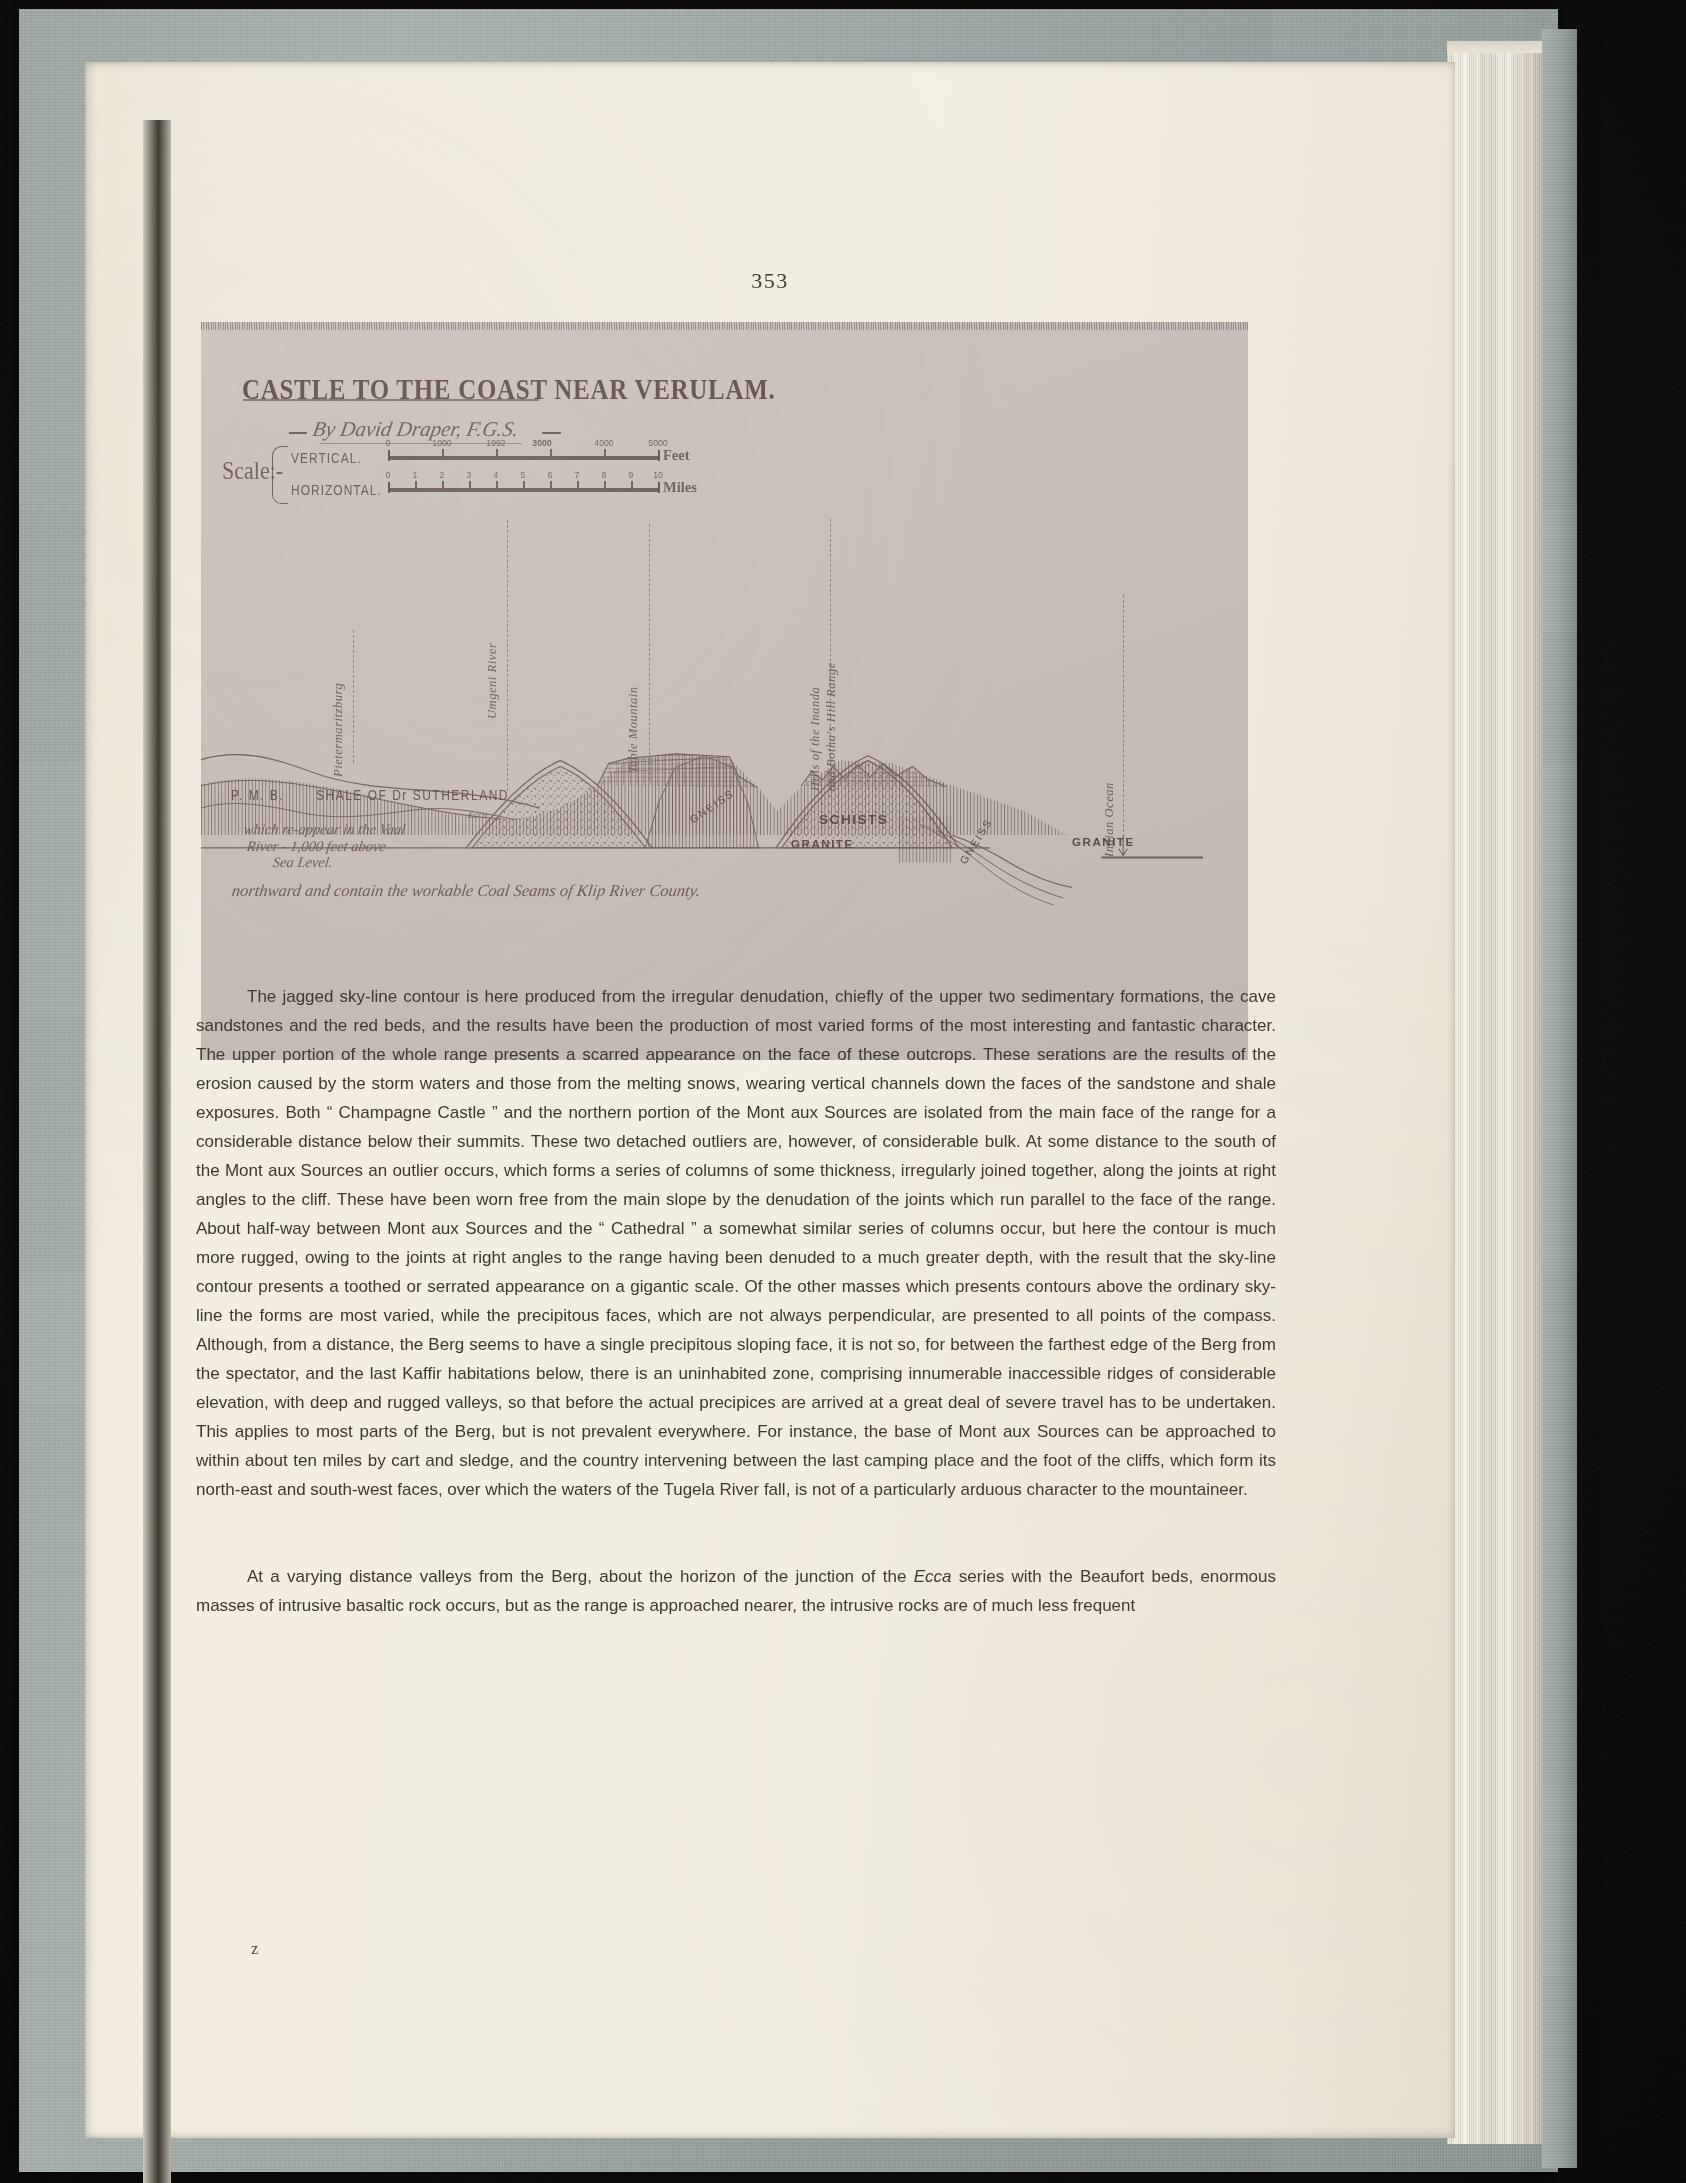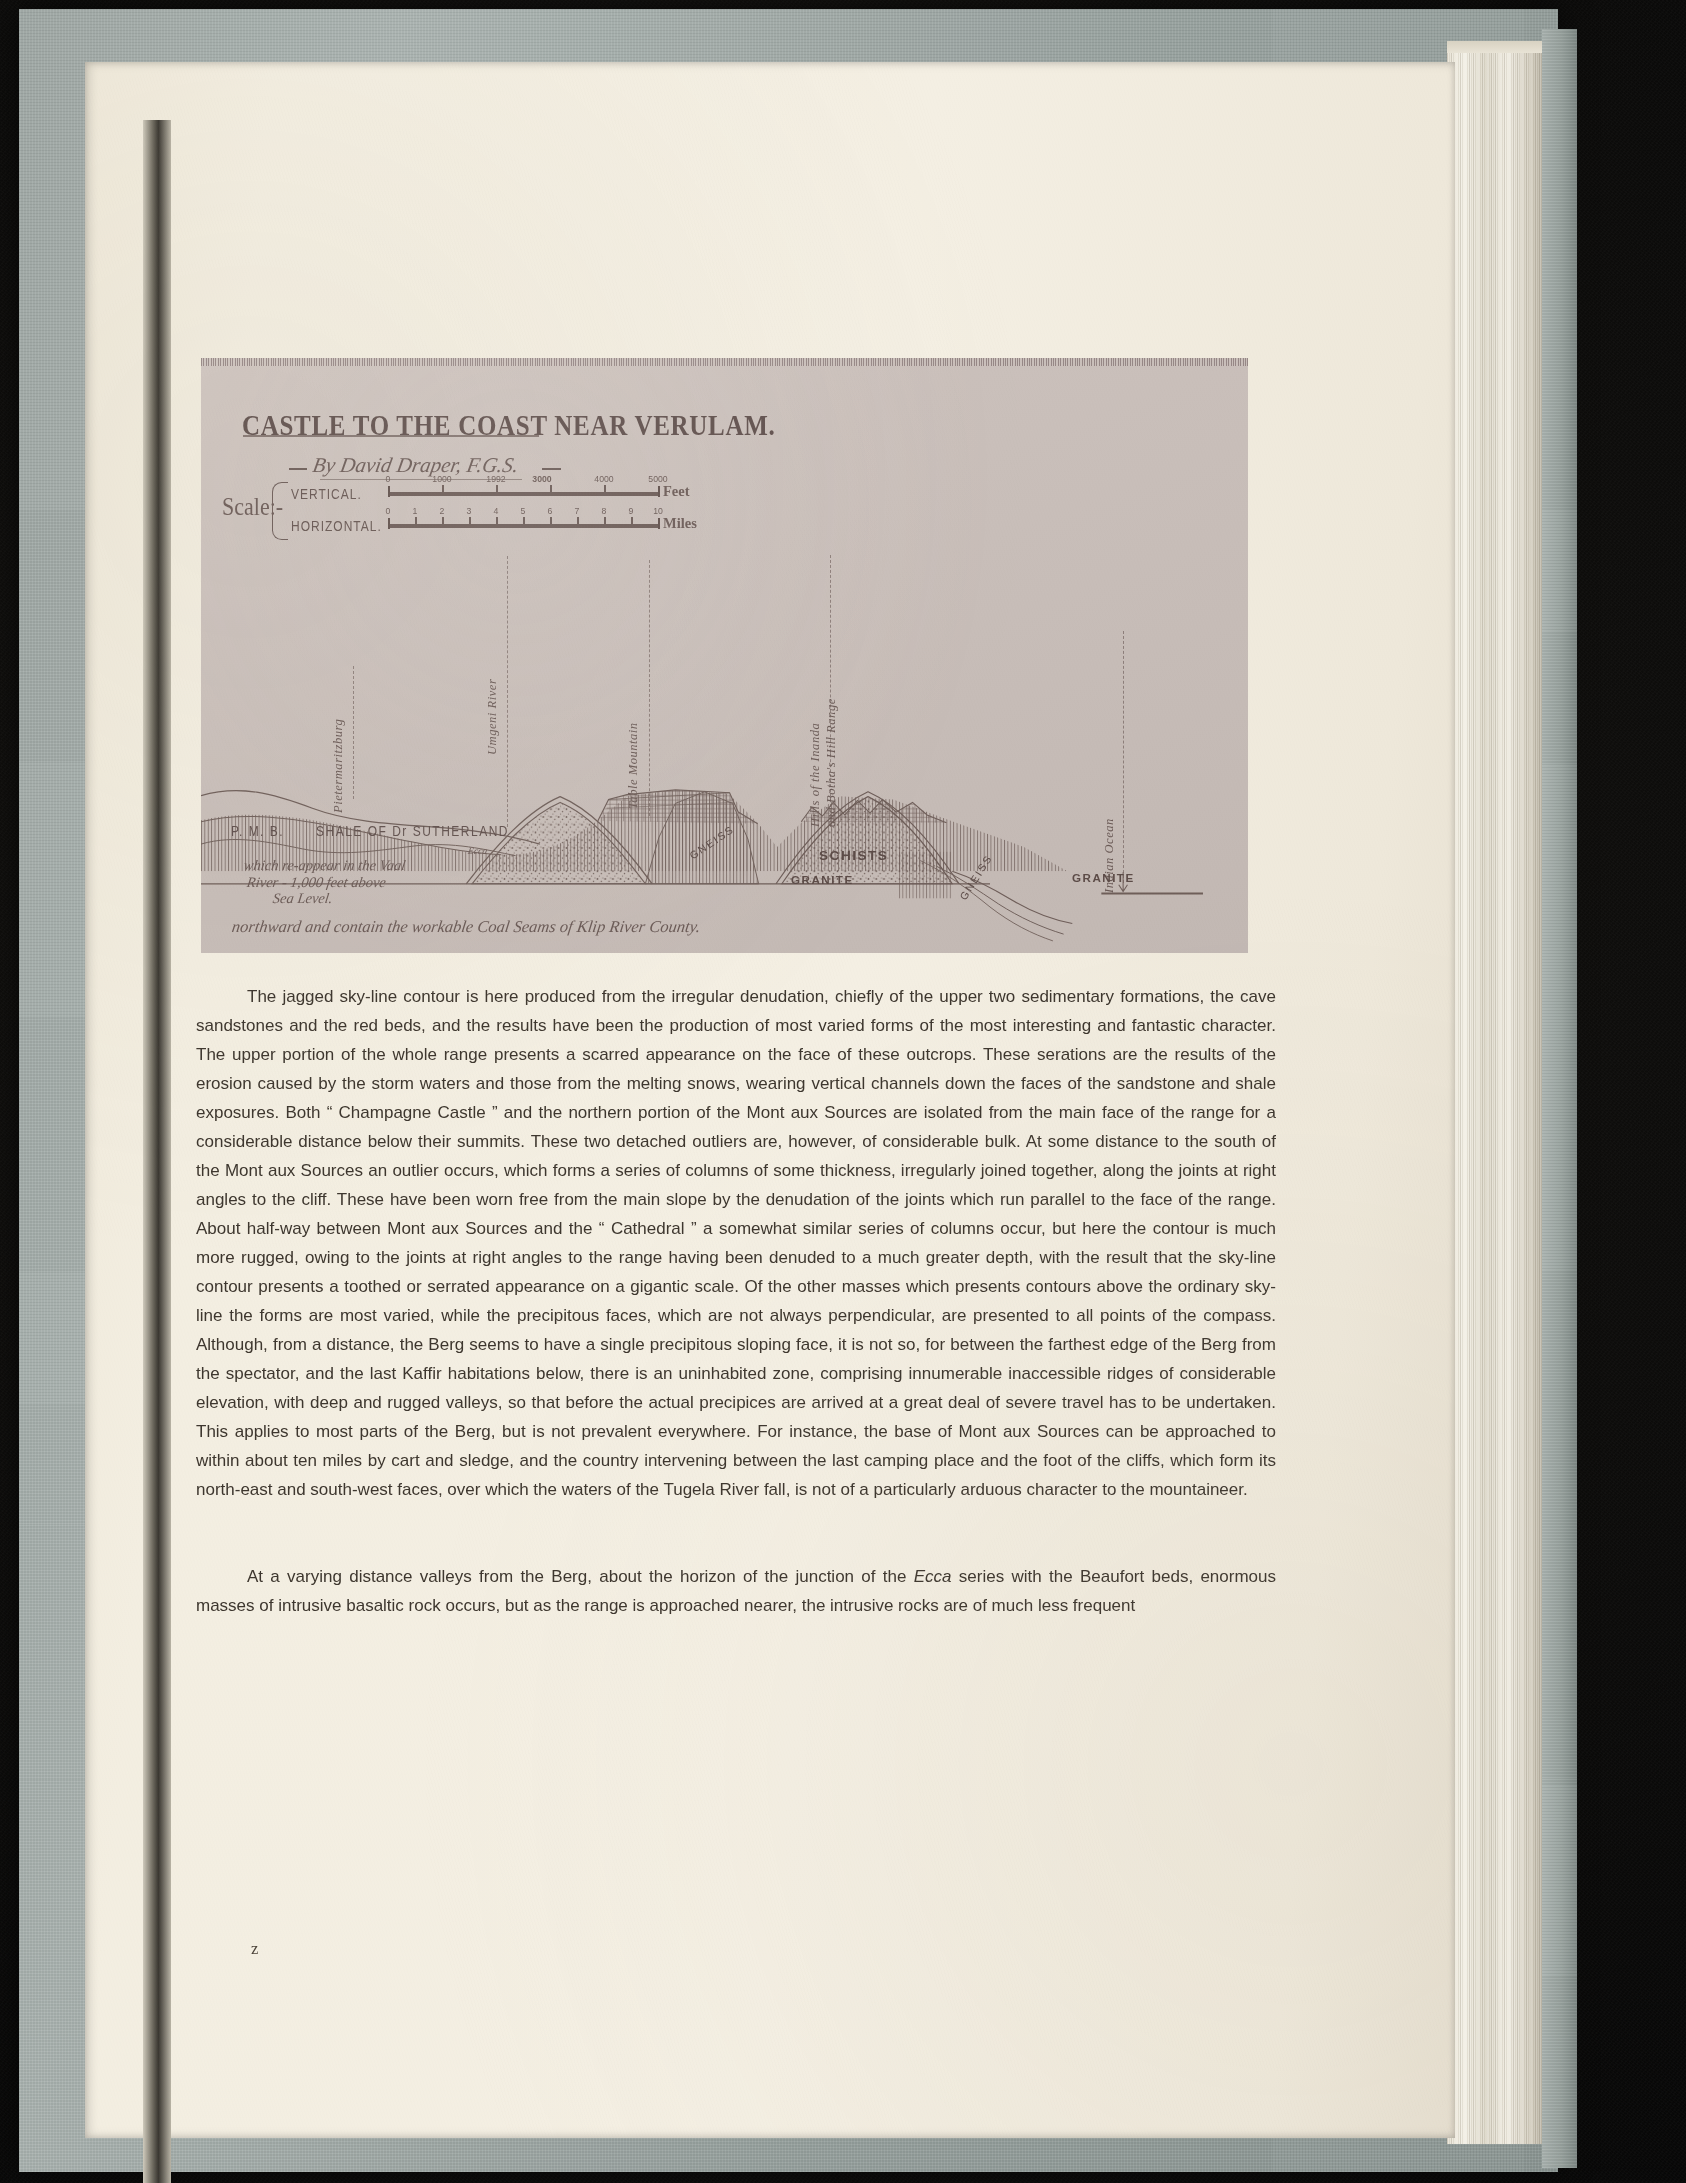--- a/index.html
+++ b/index.html
@@ -55,23 +55,23 @@
     background-image:
       radial-gradient(circle at 12% 20%, rgba(180,170,148,.18), rgba(0,0,0,0) 38%),
       radial-gradient(circle at 88% 82%, rgba(180,170,148,.16), rgba(0,0,0,0) 42%),
       repeating-linear-gradient(73deg, rgba(150,140,120,.045) 0 1px, rgba(0,0,0,0) 1px 2.9px);}
 
   
   .folio{position:absolute;left:0;right:0;top:206px;text-align:center;
     font-family:"Liberation Serif", serif;font-size:22px;letter-spacing:1.5px;color:#413a32;}
 
   
-  .plate{position:absolute;left:116px;top:260px;width:1047px;height:595px;
+  .plate{position:absolute;left:116px;top:260px;width:1047px;height:738px;
     background:linear-gradient(160deg,#d3c9c4 0%,#cdc3be 30%,#c9bfba 65%,#c5bbb6 100%);
-    overflow:hidden;margin-top:36px;}
+    overflow:hidden;}
   .plate::after{content:"";position:absolute;inset:0;opacity:.45;pointer-events:none;
     background-image:
       repeating-linear-gradient(0deg, rgba(255,255,255,.10) 0 0.5px, rgba(120,100,100,.07) 0.5px 1px),
       radial-gradient(circle at 30% 25%, rgba(255,255,255,.18), rgba(0,0,0,0) 55%);}
   .plate-topfringe{position:absolute;left:0;top:0;width:100%;height:7.7px;
     background-image:repeating-linear-gradient(90deg,#8e7f7e 0 1px, rgba(0,0,0,0) 1px 2.4px);
     opacity:.85;}
 
   .pl-title{position:absolute;left:41px;top:50px;font-family:"Liberation Serif",serif;
     font-weight:700;font-size:25px;letter-spacing:0.7px;color:#5f4f4c;
@@ -135,20 +135,21 @@
 <body>
 
 <div class="backdrop"></div>
 <div class="cover"></div>
 <div class="foreedge-top"></div>
 <div class="foreedge"></div>
 <div class="cover-lip"></div>
 
 <div class="leaf">
 
+  <div class="folio">353</div>
 
   <div class="plate">
     <div class="plate-topfringe"></div>
 
     <div class="pl-title">CASTLE TO THE COAST NEAR VERULAM.</div>
     <div class="pl-title-rule"></div>
 
     <div class="pl-dash-l"></div>
     <div class="pl-byline">By David Draper, F.G.S.</div>
     <div class="pl-dash-r"></div>

